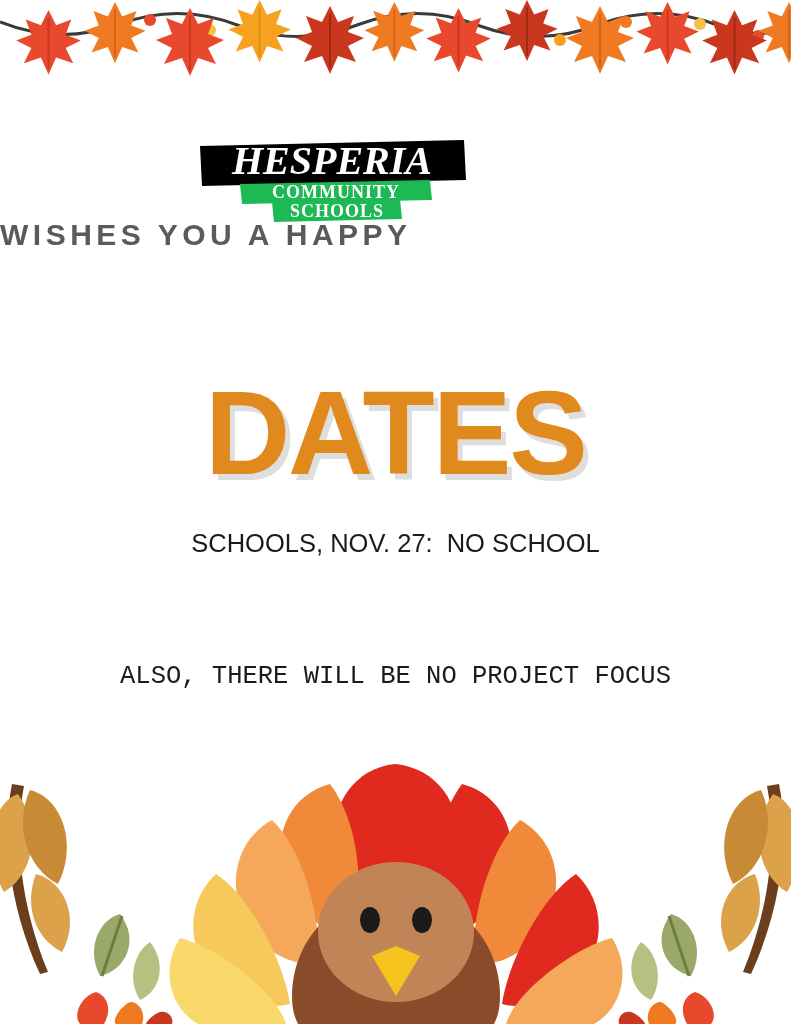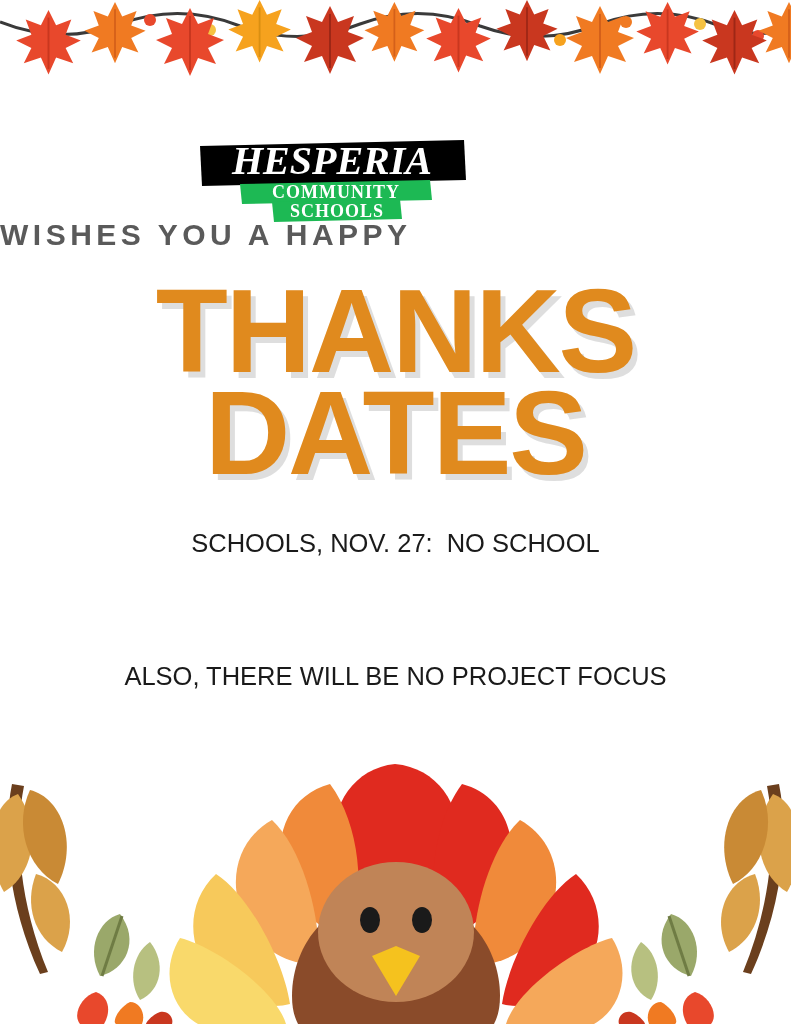--- a/index.html
+++ b/index.html
@@ -98,21 +98,21 @@
 
   .note {
     position: absolute;
     top: 660px;
     left: 0;
     width: 791px;
     text-align: center;
     color: #1a1a1a;
     font-size: 25.5px;
     line-height: 33px;
-    font-family: Liberation Sans, sans-serif;
+    font-family: Liberation Mono, monospace;
   }
 
   
   .bottom-art {
     position: absolute;
     bottom: 0;
     left: 0;
     width: 791px;
     height: 300px;
   }
@@ -210,21 +210,20 @@
       <text x="140" y="44" text-anchor="middle" font-family="Liberation Serif, serif" font-size="40" font-weight="bold" font-style="italic" fill="#ffffff">HESPERIA</text>
 
       <path d="M48,54 L238,50 L240,70 L50,74 Z" fill="#1db954"></path>
       <text x="144" y="68" text-anchor="middle" font-family="Liberation Serif, serif" font-size="18" font-weight="bold" fill="#ffffff" letter-spacing="1">COMMUNITY</text>
       <path d="M80,72 L208,69 L210,89 L82,92 Z" fill="#1db954"></path>
       <text x="145" y="87" text-anchor="middle" font-family="Liberation Serif, serif" font-size="18" font-weight="bold" fill="#ffffff" letter-spacing="1">SCHOOLS</text>
     </svg>
   </div>
 
   <div class="wishes">WISHES YOU A HAPPY</div>
-  <div class="big-word one">THANKS</div>
   <div class="big-word two">DATES</div>
 
   <div class="schedule">
     <div class="row">
       <span class="label">SCHOOLS, NOV. 27:</span><span class="value">NO SCHOOL</span>
     </div>
   </div>
 
   <div class="note">
     <div>ALSO, THERE WILL BE NO PROJECT FOCUS</div>

